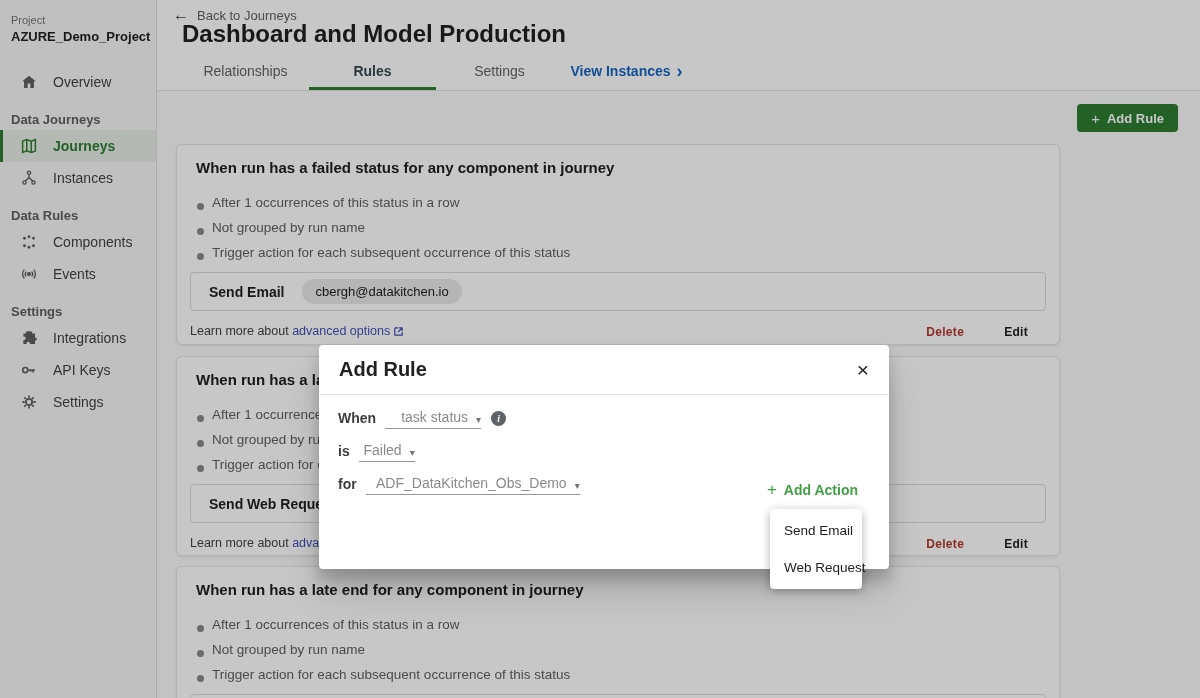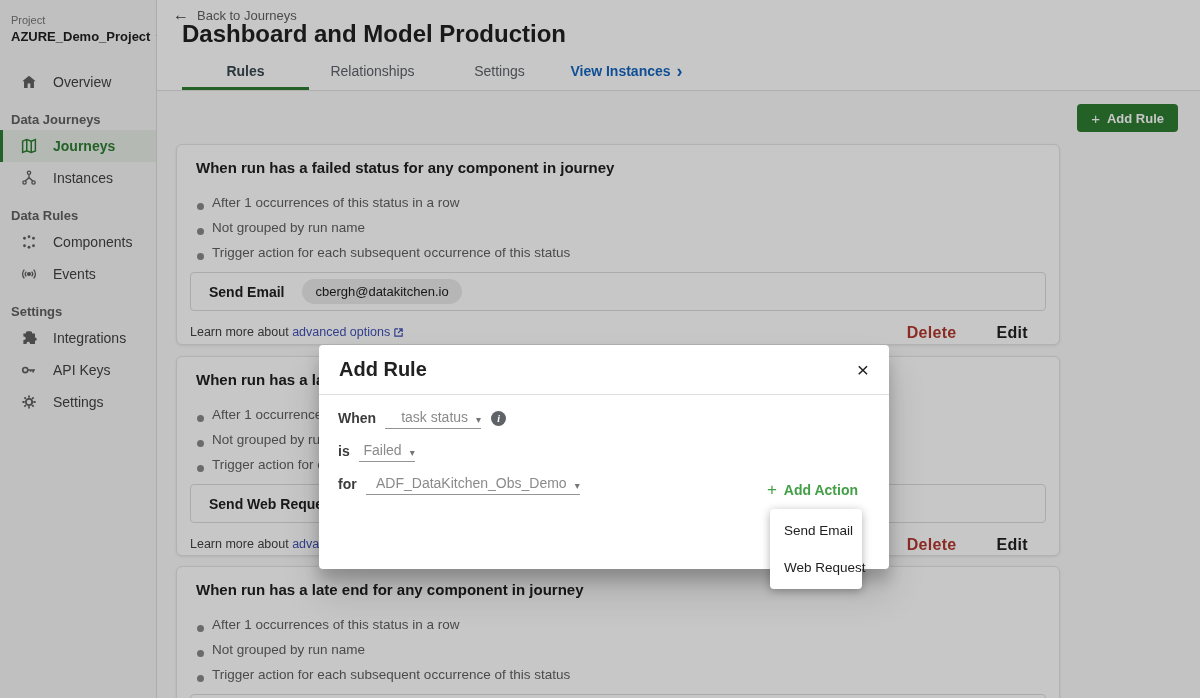--- a/index.html
+++ b/index.html
@@ -58,21 +58,21 @@
   .action-box { margin-top:12px; height:39px; border:1px solid #dcdcdc; border-radius:4px;
     display:flex; align-items:center; gap:18px; padding:0 18px; }
   .action-label { font-size:14px; font-weight:bold; color:#212121; }
   .chip { background:#e9e9e9; border-radius:15px; padding:5px 13px; font-size:13px;
     color:#212121; }
   .card-footer { margin-top:13px; display:flex; align-items:center; }
   .learn-more { font-size:12.5px; color:#424242; }
   .learn-more a { color:#3f51b5; text-decoration:none; cursor:pointer; }
   .ext-ic { display:inline-block; vertical-align:-2px; margin-left:3px; color:#3f51b5; }
   .footer-btns { margin-left:auto; display:flex; gap:40px; padding-right:18px; }
-  .txt-btn { background:none; border:none; font-family:inherit; font-size:16px;
+  .txt-btn { background:none; border:none; font-family:inherit; font-size:12px;
     font-weight:bold; cursor:pointer; letter-spacing:0.3px; }
   .txt-btn.delete { color:#b3392f; }
   .txt-btn.edit { color:#212121; }
 
   
   .overlay { position:absolute; inset:0; background:rgba(0,0,0,0.22); z-index:10; }
   .modal { position:absolute; left:319px; top:345px; width:570px; height:224px;
     background:#fff; border-radius:4px; z-index:20;
     box-shadow:0 11px 15px rgba(0,0,0,0.2), 0 24px 38px rgba(0,0,0,0.14); }
   .modal-header { height:50px; border-bottom:1px solid #e0e0e0; display:flex;
@@ -204,22 +204,22 @@
   </div>
 </nav>
 
 <header class="app-header">
   <div class="back-row">
     <span class="back-arrow">←</span>
     <span>Back to Journeys</span>
   </div>
   <h1 class="page-title">Dashboard and Model Production</h1>
   <div class="tabs">
+    <div class="tab">Relationships</div>
     <div class="tab active">Rules</div>
-    <div class="tab">Relationships</div>
     <div class="tab">Settings</div>
     <div class="tab link">
       <span>View Instances</span>
       <span class="chev">›</span>
     </div>
   </div>
 </header>
 
 <main class="main">
   <button class="add-rule-btn">

